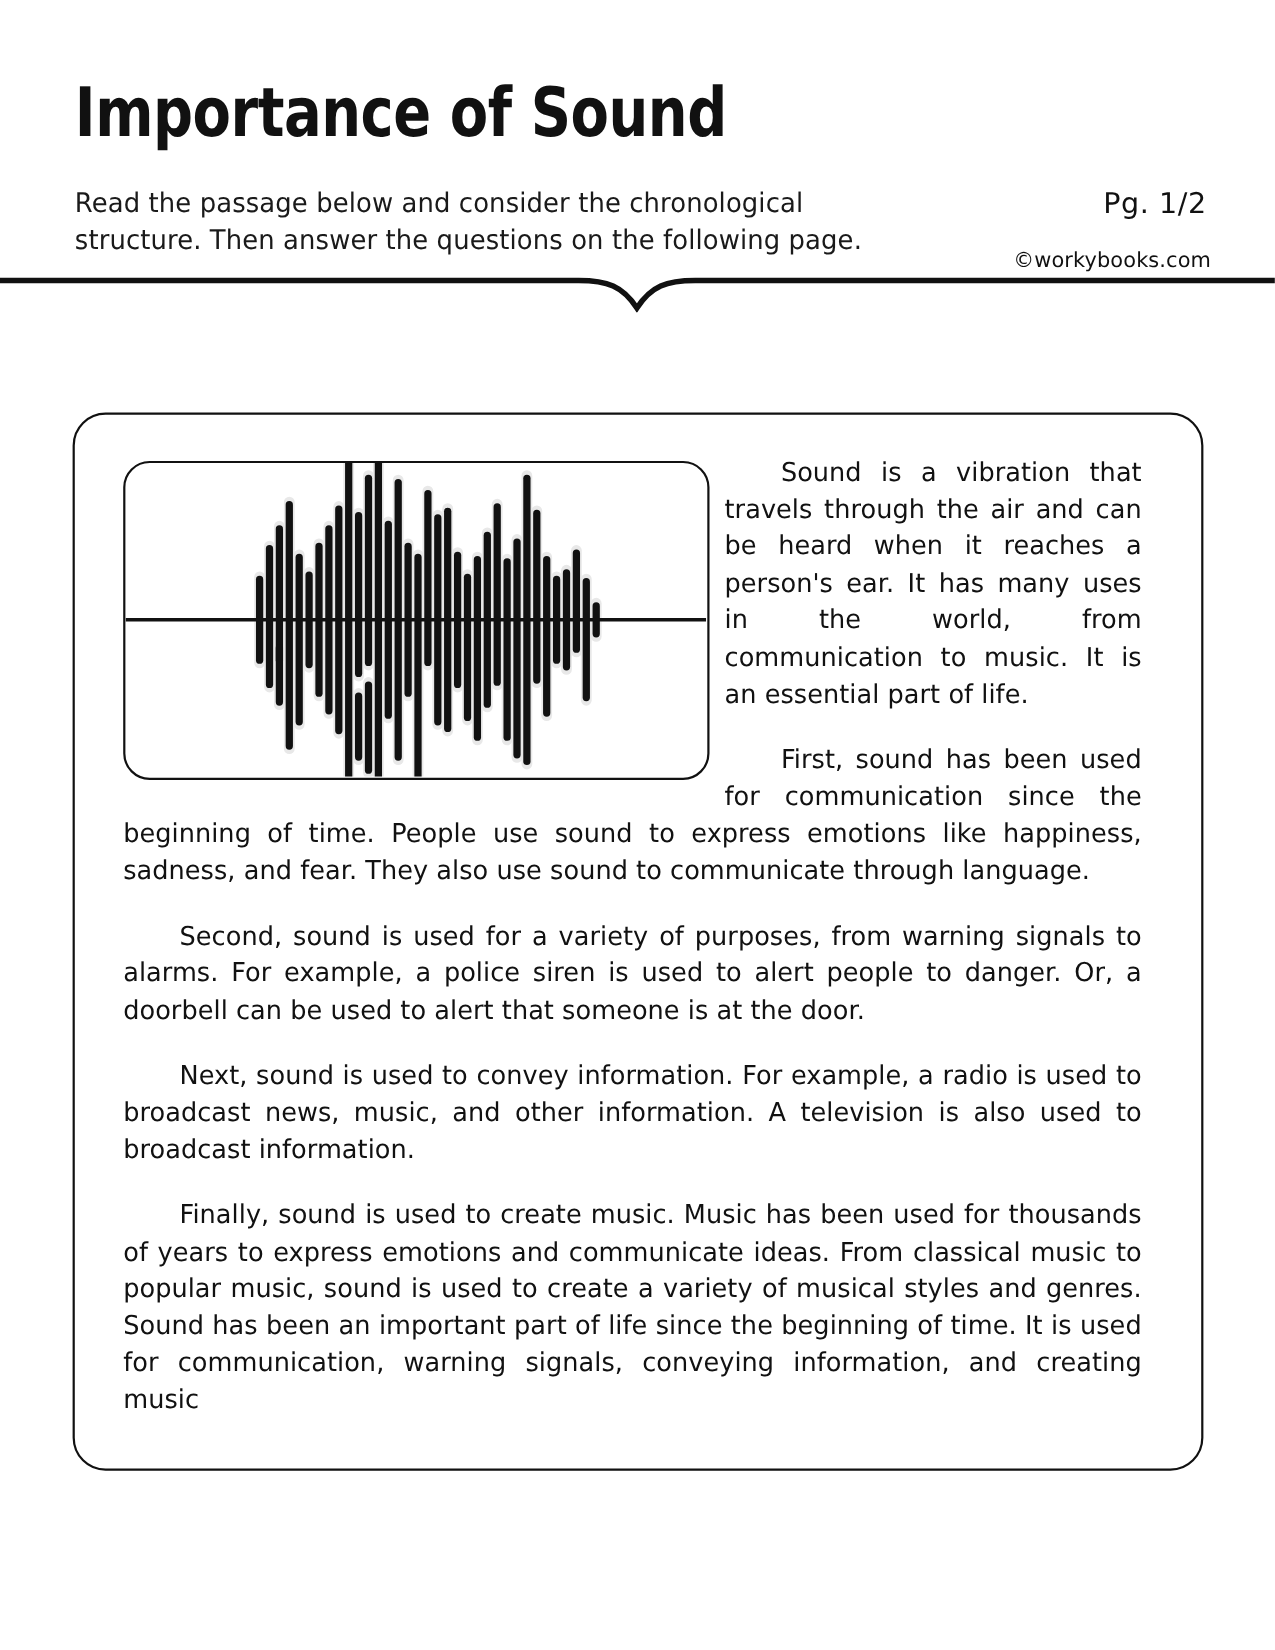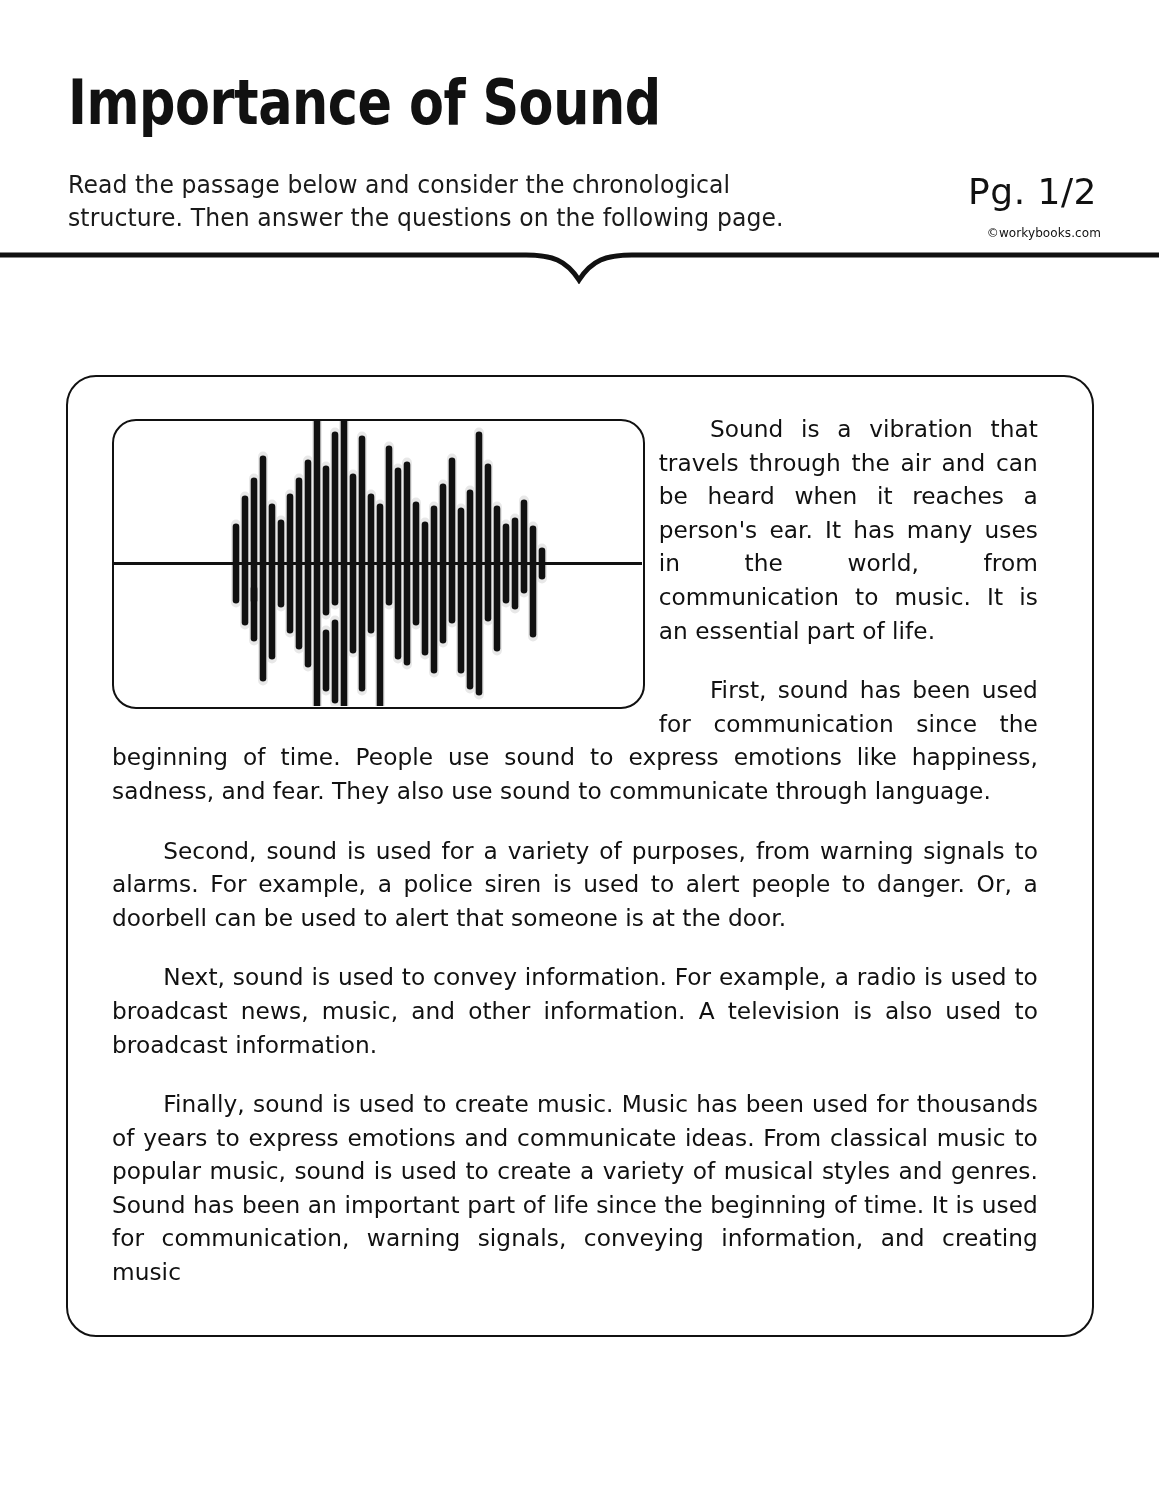--- a/index.html
+++ b/index.html
@@ -54,30 +54,30 @@
     color: #1a1a1a;
     letter-spacing: 0.1px;
     font-family: "DejaVu Sans", sans-serif;
     transform: scaleX(0.96);
     transform-origin: left top;
   }
   .pagenum {
     position: absolute;
     right: 62px;
     top: 171px;
-    font-size: 36px;
+    font-size: 26px;
     color: #111111;
     letter-spacing: 0.5px;
     white-space: nowrap;
   }
   .copyright {
     position: absolute;
     right: 58px;
     top: 226px;
-    font-size: 12px;
+    font-size: 19px;
     color: #111111;
     letter-spacing: 0.1px;
     white-space: nowrap;
   }
 
   
   .divider {
     position: absolute;
     left: 0;
     top: 238px;

